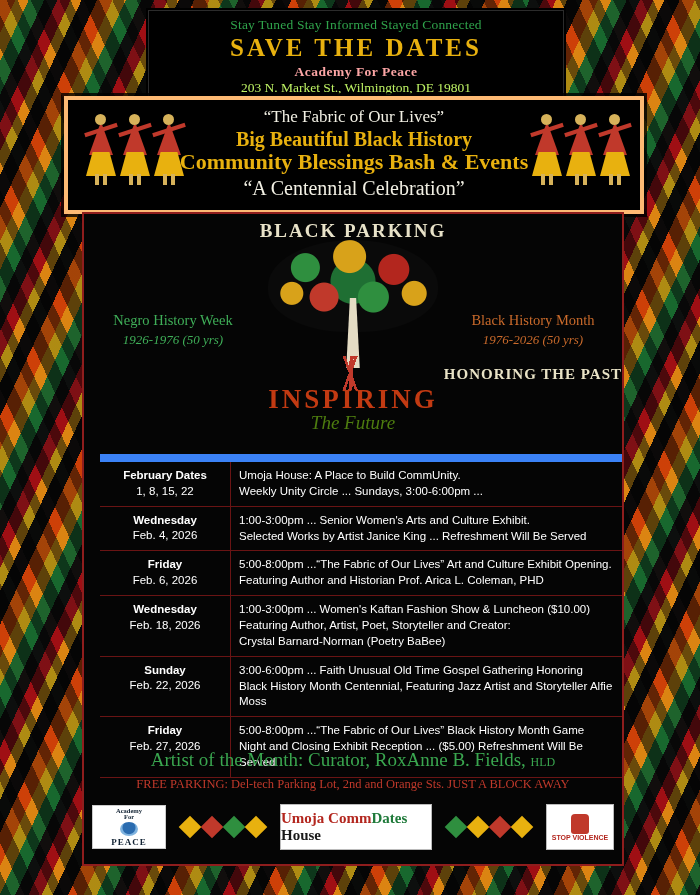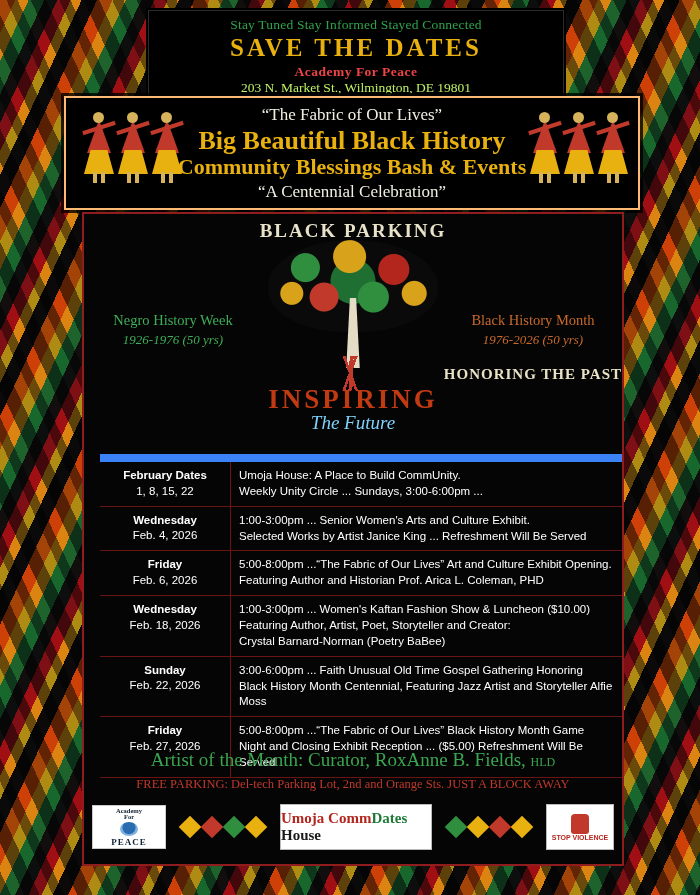--- a/index.html
+++ b/index.html
@@ -49,38 +49,38 @@
     font-family:"Liberation Serif", serif;
     font-size:13.5px;color:#2fa34b;letter-spacing:.2px;
   }
   .savetitle{
     font-family:"Liberation Serif", serif;
     font-weight:bold;font-size:25px;color:#e8b10f;letter-spacing:3px;
     margin:1px 0 2px;
   }
   .acad{
     font-family:"Liberation Serif", serif;font-weight:bold;
-    font-size:13.5px;color:#ef4444;letter-spacing:.5px;
+    font-size:13.5px;color:#fca5a5;letter-spacing:.5px;
   }
   .addr{
     font-family:"Liberation Serif", serif;
     font-size:13.5px;color:#bef264;
   }
   .titlebar{
     position:absolute;left:8px;top:90px;width:572px;height:110px;
-    background:#000;border:2px solid #fdba74;
+    background:#000;border:4px solid #fdba74;
     box-shadow:0 0 0 3px rgba(0,0,0,.8);
   }
   .titlebar .lines{
     position:absolute;left:110px;top:7px;width:352px;text-align:center;
   }
   .t1{font-family:"Liberation Serif", serif;font-size:17px;color:#f2f0e4;margin-bottom:1px;}
-  .t2{font-family:"Liberation Serif", serif;font-weight:bold;font-size:26px;color:#e8b10f;line-height:1.12;}
+  .t2{font-family:"Liberation Serif", serif;font-weight:bold;font-size:20px;color:#e8b10f;line-height:1.12;}
   .t3{font-family:"Liberation Serif", serif;font-weight:bold;font-size:22px;color:#e8b10f;line-height:1.12;}
-  .t4{font-family:"Liberation Serif", serif;font-size:17px;color:#f2f0e4;margin-top:2px;}
+  .t4{font-family:"Liberation Serif", serif;font-size:20px;color:#f2f0e4;margin-top:2px;}
   .dancers{position:absolute;top:12px;display:flex;gap:4px;}
   .dancers.left{left:18px;}
   .dancers.right{right:10px;}
   .dancer{width:30px;height:74px;position:relative;}
   .dancer .head{position:absolute;left:9px;top:2px;width:11px;height:11px;border-radius:50%;background:#d6b25a;}
   .dancer .body{position:absolute;left:3px;top:13px;width:24px;height:30px;background:#c0392b;
     clip-path:polygon(45% 0,55% 0,100% 100%,0 100%);}
   .dancer .skirt{position:absolute;left:0px;top:40px;width:30px;height:24px;background:#e8b10f;
     clip-path:polygon(22% 0,78% 0,100% 100%,0 100%);}
   .dancer .legl,.dancer .legr{position:absolute;top:62px;width:4px;height:11px;background:#d6b25a;}
@@ -139,21 +139,21 @@
     color:#e9e3c6;letter-spacing:1px;
   }
   .inspiring{
     position:absolute;left:0;right:0;top:170px;text-align:center;
     font-family:"Liberation Serif", serif;font-weight:bold;font-size:27px;
     color:#c23a12;letter-spacing:3px;
   }
   .future{
     position:absolute;left:0;right:0;top:198px;text-align:center;
     font-family:"Liberation Serif", serif;font-style:italic;font-size:19px;
-    color:#7dd3fc;
+    color:#4d7c0f;
   }
   .centennial{
     position:absolute;left:0;right:0;top:222px;text-align:center;
     font-family:"Liberation Serif", serif;font-weight:bold;font-size:17px;
     color:#7fae2f;
   }
   .side-label{
     position:absolute;width:170px;text-align:center;
     font-family:"Liberation Serif", serif;
     color:#3fae58;line-height:1.45;

